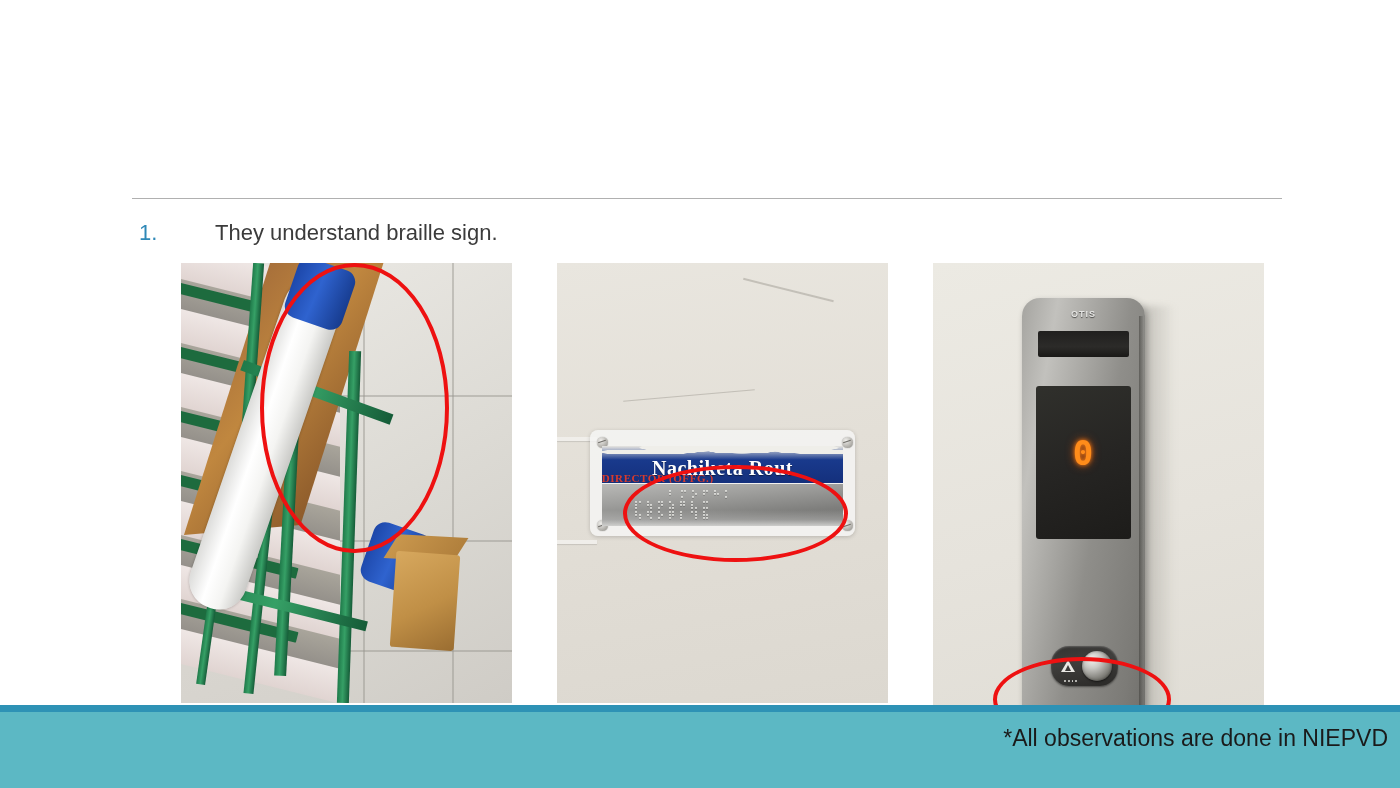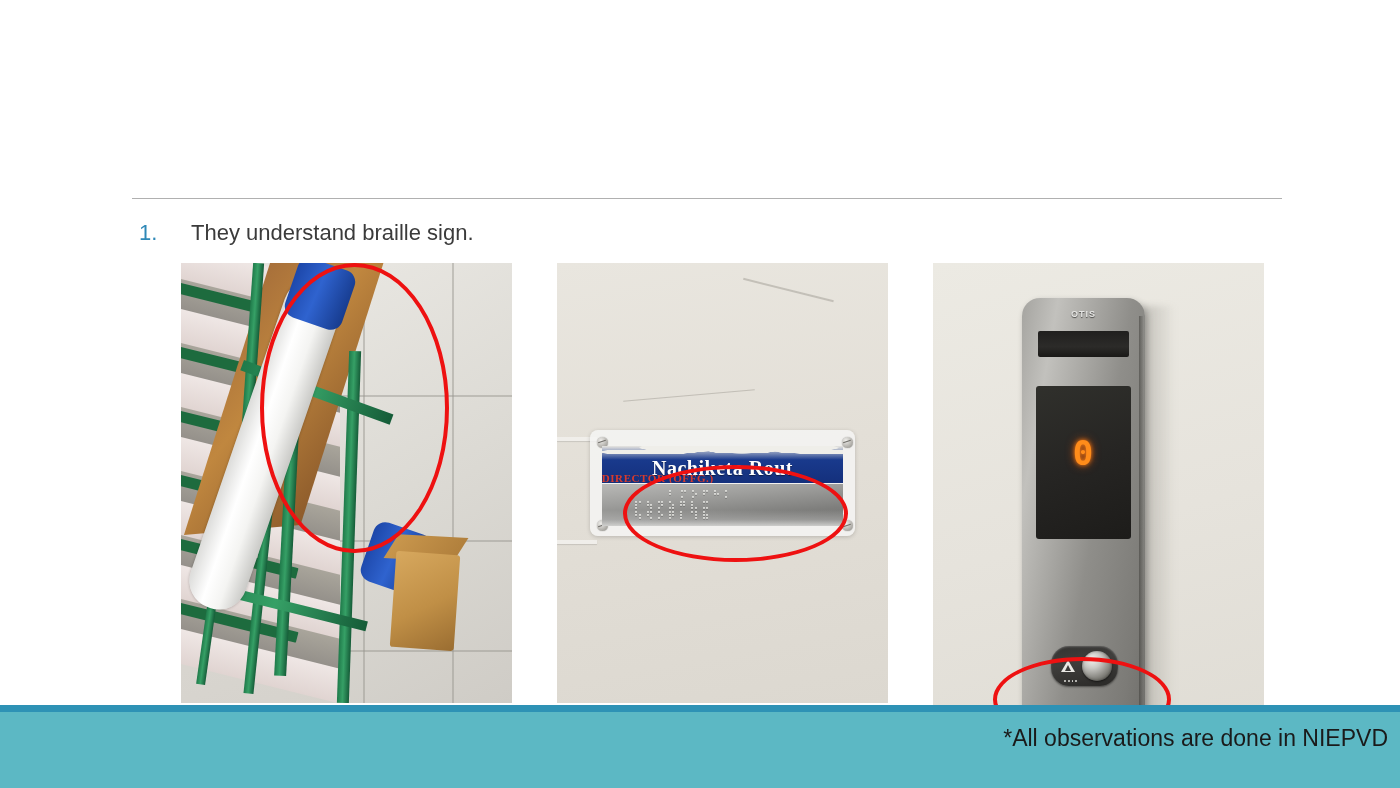--- a/index.html
+++ b/index.html
@@ -55,20 +55,21 @@
   }
   .bullet-num {
     color: #2f88b7;
     width: 52px;
     flex: 0 0 52px;
     font-size: 22px;
   }
   .bullet-text {
     color: #3b3b3b;
     font-size: 22px;
+    margin-left: 24px;
   }
 
   
   .photos {
     position: absolute;
     left: 181px;
     top: 263px;
   }
   .photo {
     position: absolute;

